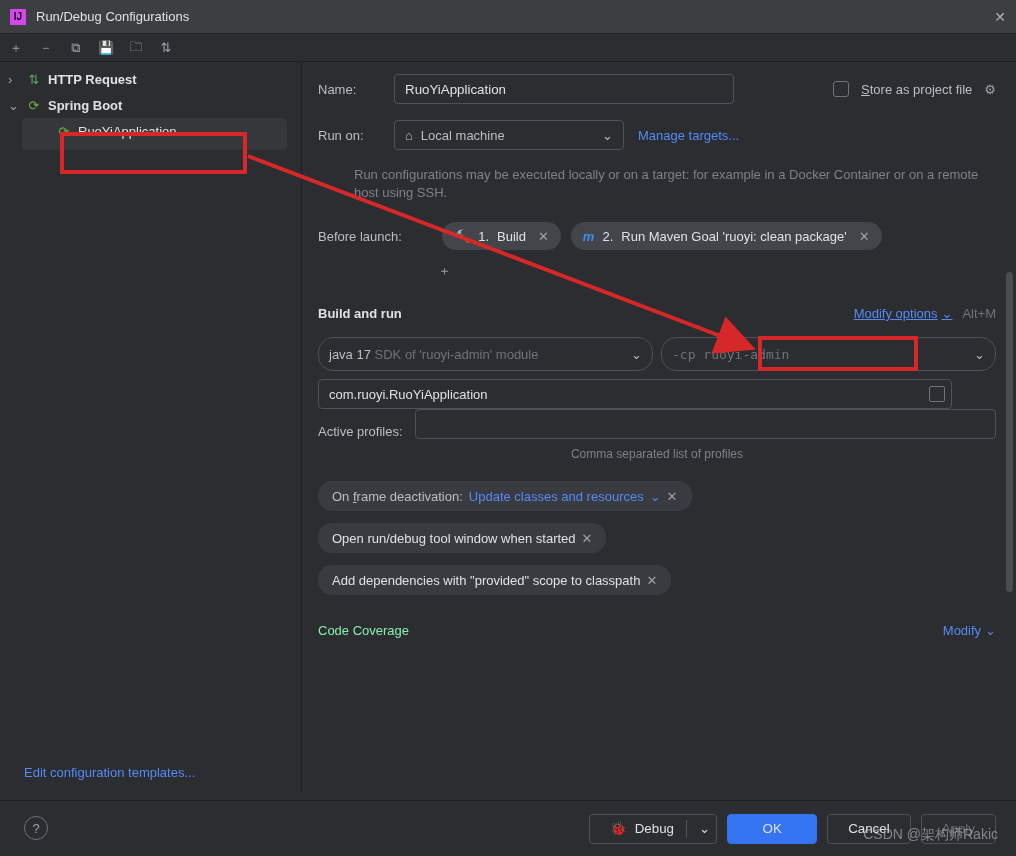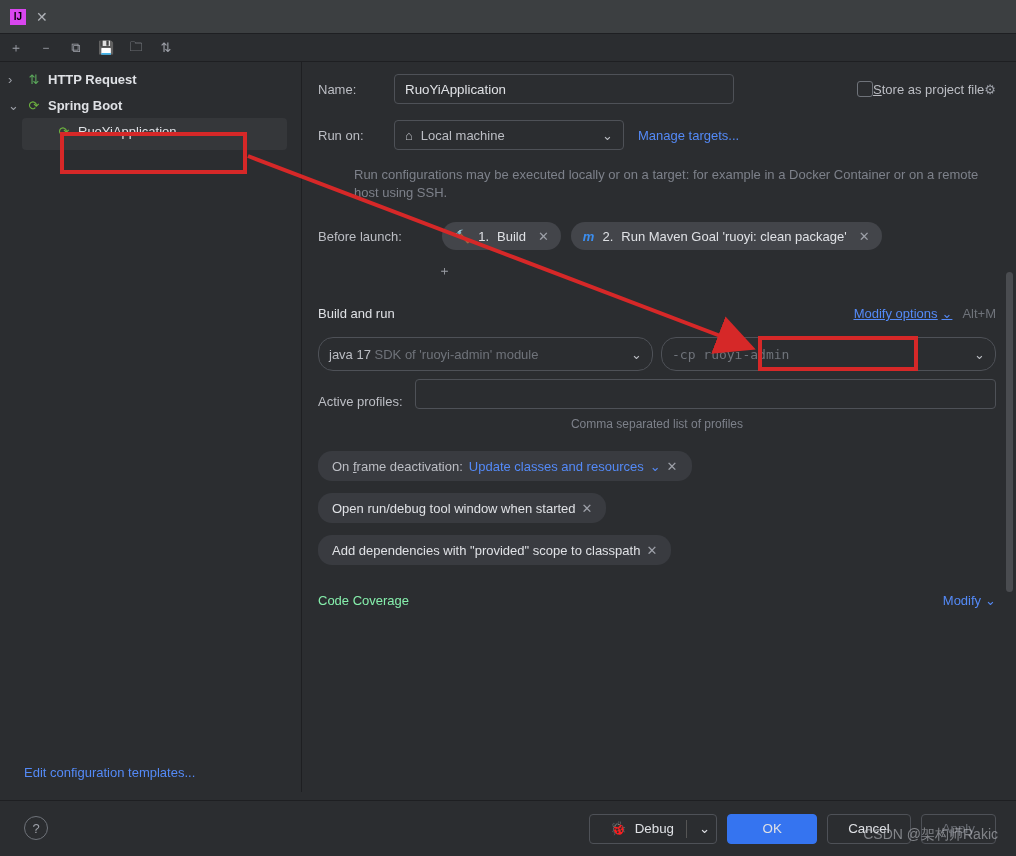--- a/index.html
+++ b/index.html
@@ -19,33 +19,33 @@
   .tree-row.selected-wrap{position:relative}
   .selected-bg{position:absolute;left:22px;top:0;width:265px;height:32px;background:#35373a;border-radius:4px}
   .red-highlight-1{position:absolute;left:60px;top:132px;width:187px;height:42px;border:4px solid #d62828;z-index:10}
   .red-highlight-2{position:absolute;left:758px;top:336px;width:160px;height:35px;border:4px solid #d62828;z-index:10}
   .content{flex:1;padding:12px 20px 0 16px;position:relative}
   .row{display:flex;align-items:center;margin-bottom:16px}
   .label{width:76px;color:#bcbec4}
   .label-wide{width:114px}
   .inp{background:#2b2d30;border:1px solid #4e5157;border-radius:4px;height:30px;padding:0 10px;color:#dfe1e5}
   .name-inp{width:340px}
-  .store{display:flex;align-items:center;gap:0;color:#bcbec4;margin-left:auto}
+  .store{display:flex;align-items:center;gap:12px;color:#bcbec4;margin-left:auto}
   .store .u{text-decoration:underline}
   .checkbox{width:16px;height:16px;border:1px solid #6f737a;border-radius:3px}
   .gear{color:#9da0a8}
   .runon-sel{display:flex;align-items:center;gap:8px;background:#2b2d30;border:1px solid #4e5157;border-radius:4px;height:30px;padding:0 10px;width:230px;justify-content:space-between}
   .link{color:#548af7}
   .hint{color:#7d818a;font-size:13px;margin-left:36px;line-height:1.4;margin-bottom:20px}
   .before-row{display:flex;align-items:center;gap:10px;flex-wrap:wrap}
   .pill{background:#43454a;border-radius:14px;height:28px;display:inline-flex;align-items:center;padding:0 12px;gap:8px;color:#dfe1e5}
   .pill .x{color:#9da0a8;margin-left:4px}
   .addbtn{margin-left:120px;margin-top:12px;color:#9da0a8}
   .section-head{display:flex;align-items:center;margin:26px 0 16px 0}
-  .section-head .sh-label{font-weight:400;color:#dfe1e5}
+  .section-head .sh-label{font-weight:700;color:#dfe1e5}
   .modify{color:#548af7;text-decoration:underline;margin-left:auto;display:flex;align-items:center;gap:4px}
   .shortcut{color:#6f737a;margin-left:10px}
   .sdk-row{display:flex;gap:8px;margin-bottom:8px}
   .sel{background:#2b2d30;border:1px solid #4e5157;border-radius:15px;height:30px;display:flex;align-items:center;padding:16px 10px;justify-content:space-between}
   .sel.sdk{flex:1}
   .sel.cp{flex:1}
   .ghost{color:#6f737a}
   .mainclass{width:634px;position:relative}
   .mainclass .expand{position:absolute;right:6px;top:6px;border:1px solid #6f737a;width:16px;height:16px;border-radius:2px}
   .small-hint{color:#7d818a;font-size:12px;margin:6px 0 18px 0}
@@ -72,20 +72,21 @@
   .mono{font-family:Consolas,monospace}
   .u{text-decoration:underline}
   .scrollbar{position:absolute;right:3px;top:210px;width:7px;height:320px;background:#4a4c50;border-radius:4px}
   .disabled{color:#6b6e75}
 </style>
 </head>
 <body>
 
 <div class="titlebar">
   <span class="ij-logo">IJ</span>
+  <span class="title">Run/Debug Configurations</span>
   <span class="close">✕</span>
 </div>
 
 <div class="toolbar">
   <span class="ticon">＋</span>
   <span class="ticon">－</span>
   <span class="ticon">⧉</span>
   <span class="ticon">💾</span>
   <span class="ticon">🗀</span>
   <span class="ticon">⇅</span>
@@ -169,20 +170,24 @@
       <div class="sel sdk">
         <span><span>java 17 </span><span class="ghost">SDK of 'ruoyi-admin' module</span></span>
         <span>⌄</span>
       </div>
       <div class="sel cp">
         <span class="ghost mono">-cp ruoyi-admin</span>
         <span>⌄</span>
       </div>
     </div>
 
+    <div class="inp mainclass mono" style="display:flex;align-items:center">
+      <span>com.ruoyi.RuoYiApplication</span>
+      <span class="expand"></span>
+    </div>
 
     <div class="profiles-row">
       <span>Active profiles:</span>
       <input class="inp profiles-inp" style="">
     </div>
     <div class="center-hint">Comma separated list of profiles</div>
 
     <div>
       <span class="opt-pill">
         <span class="label-part"><span>On </span><span class="u">f</span><span>rame deactivation:</span></span>

